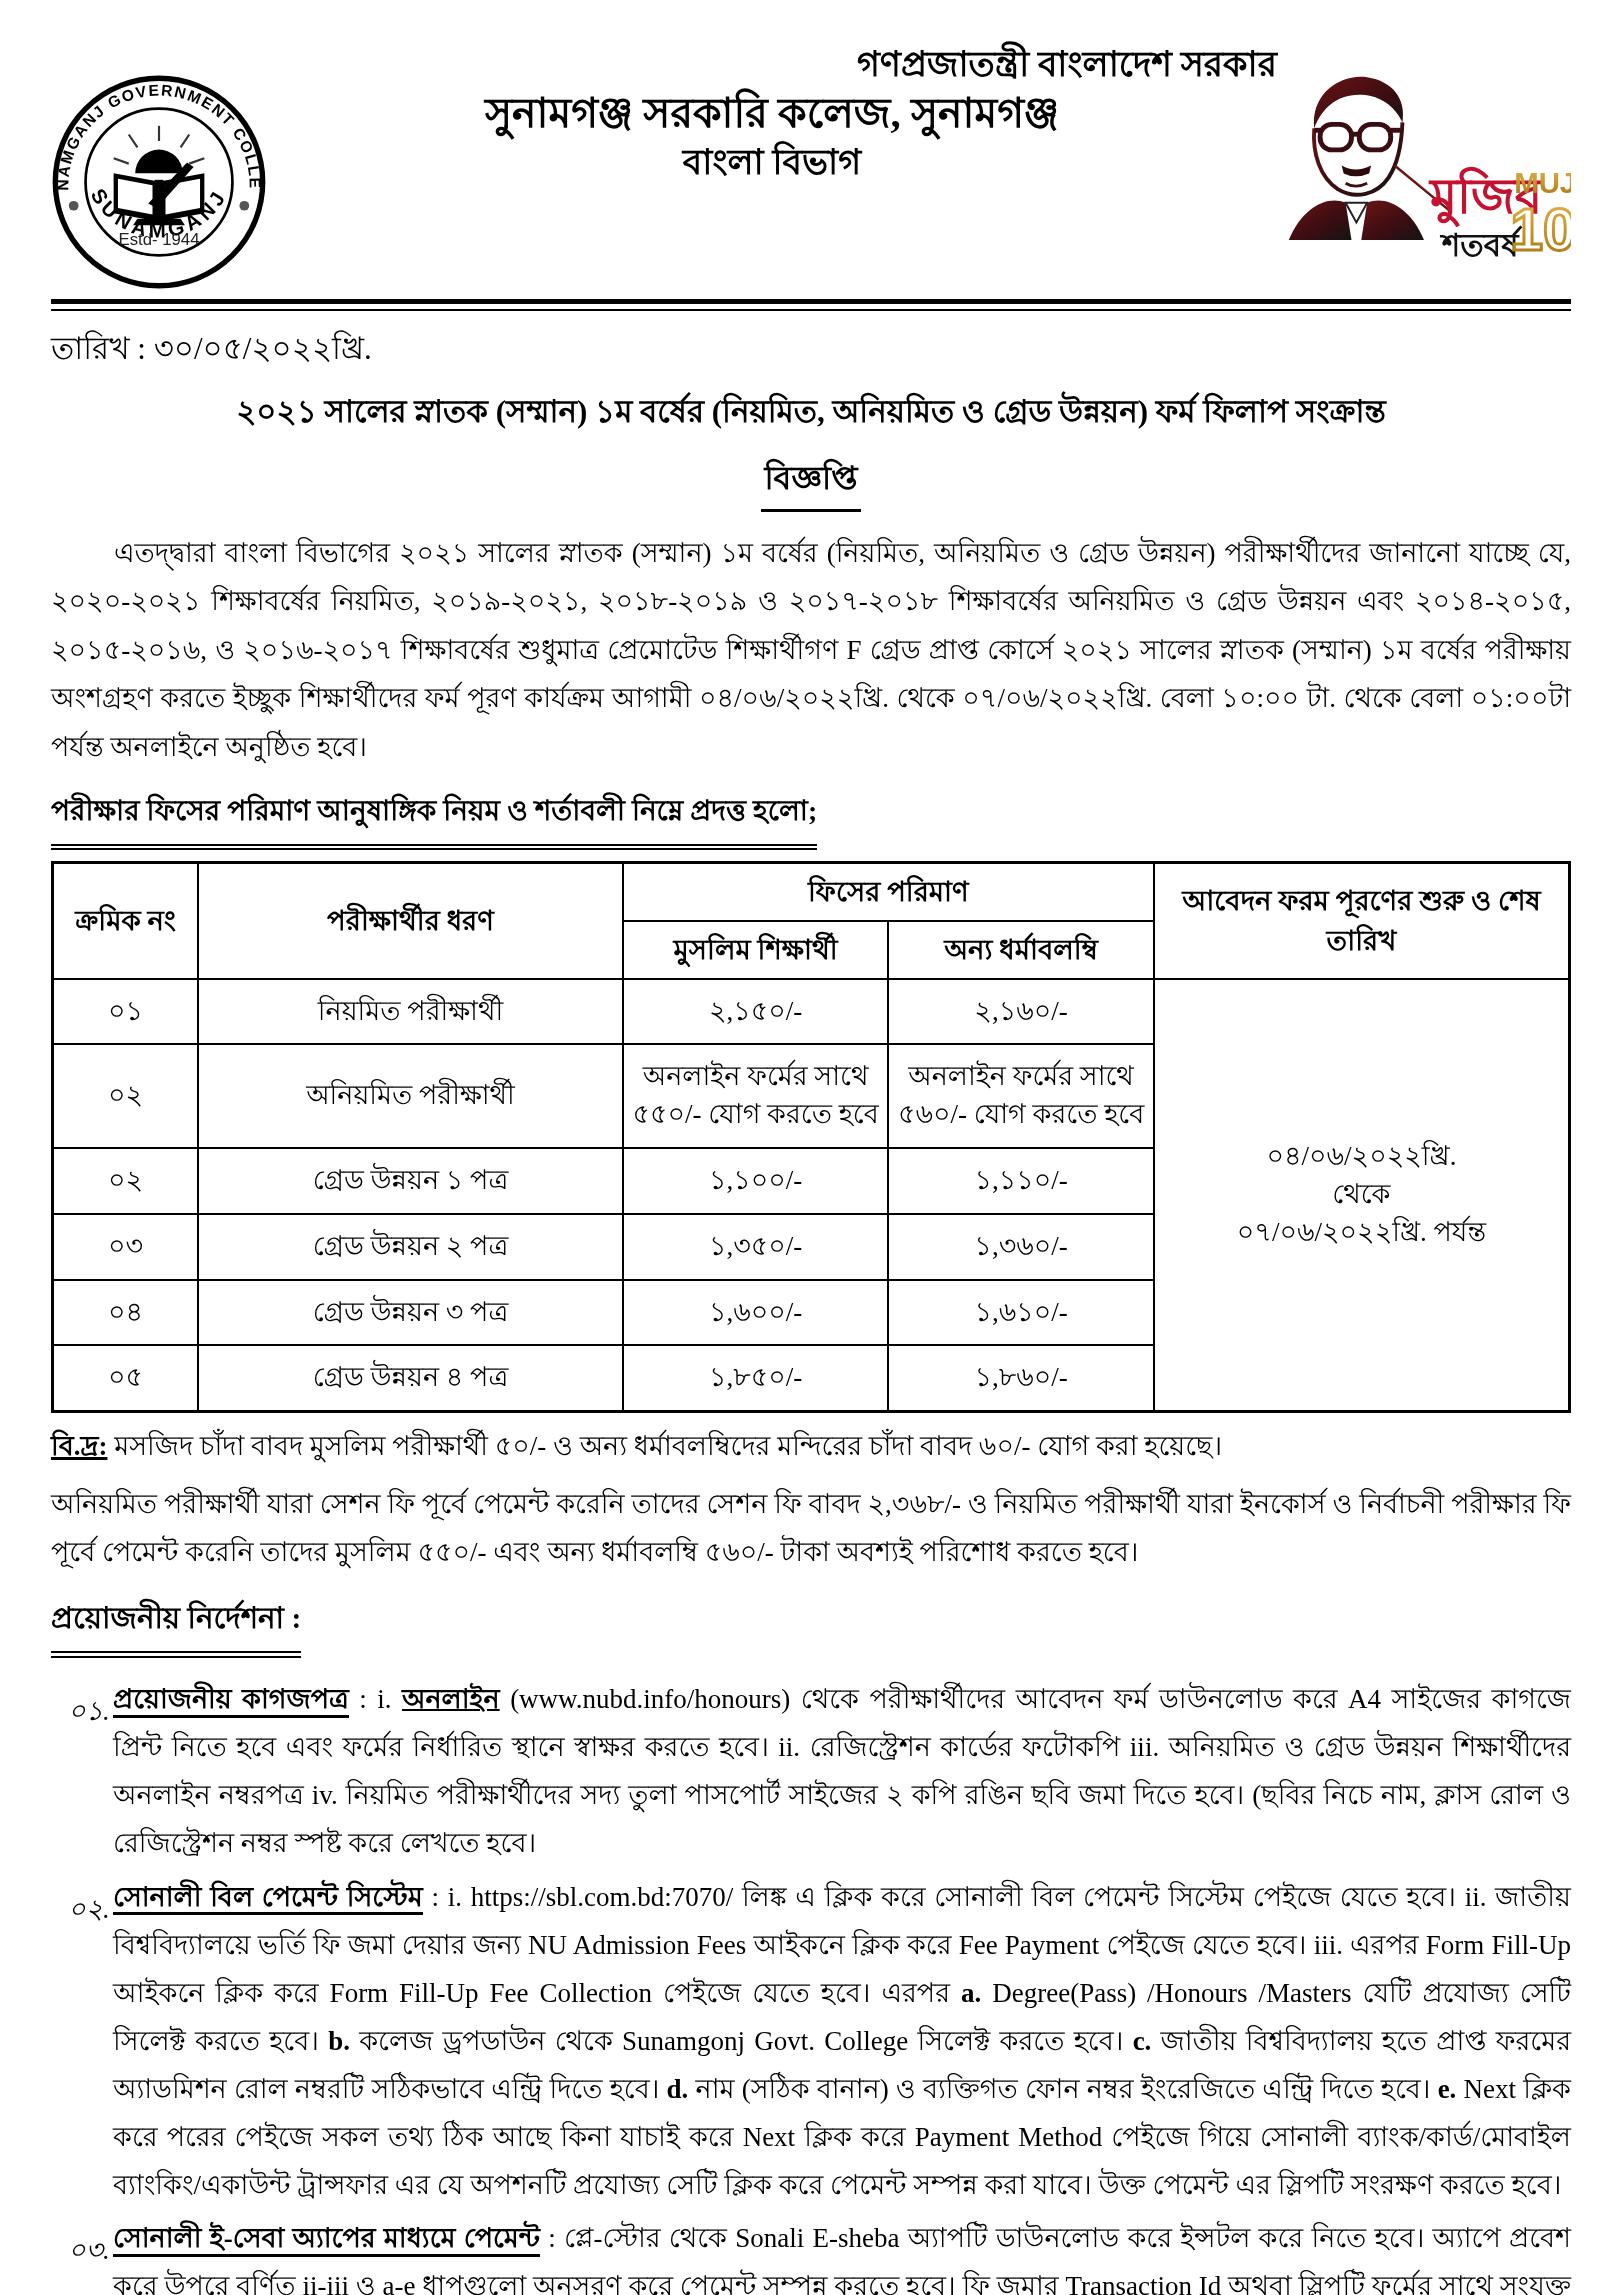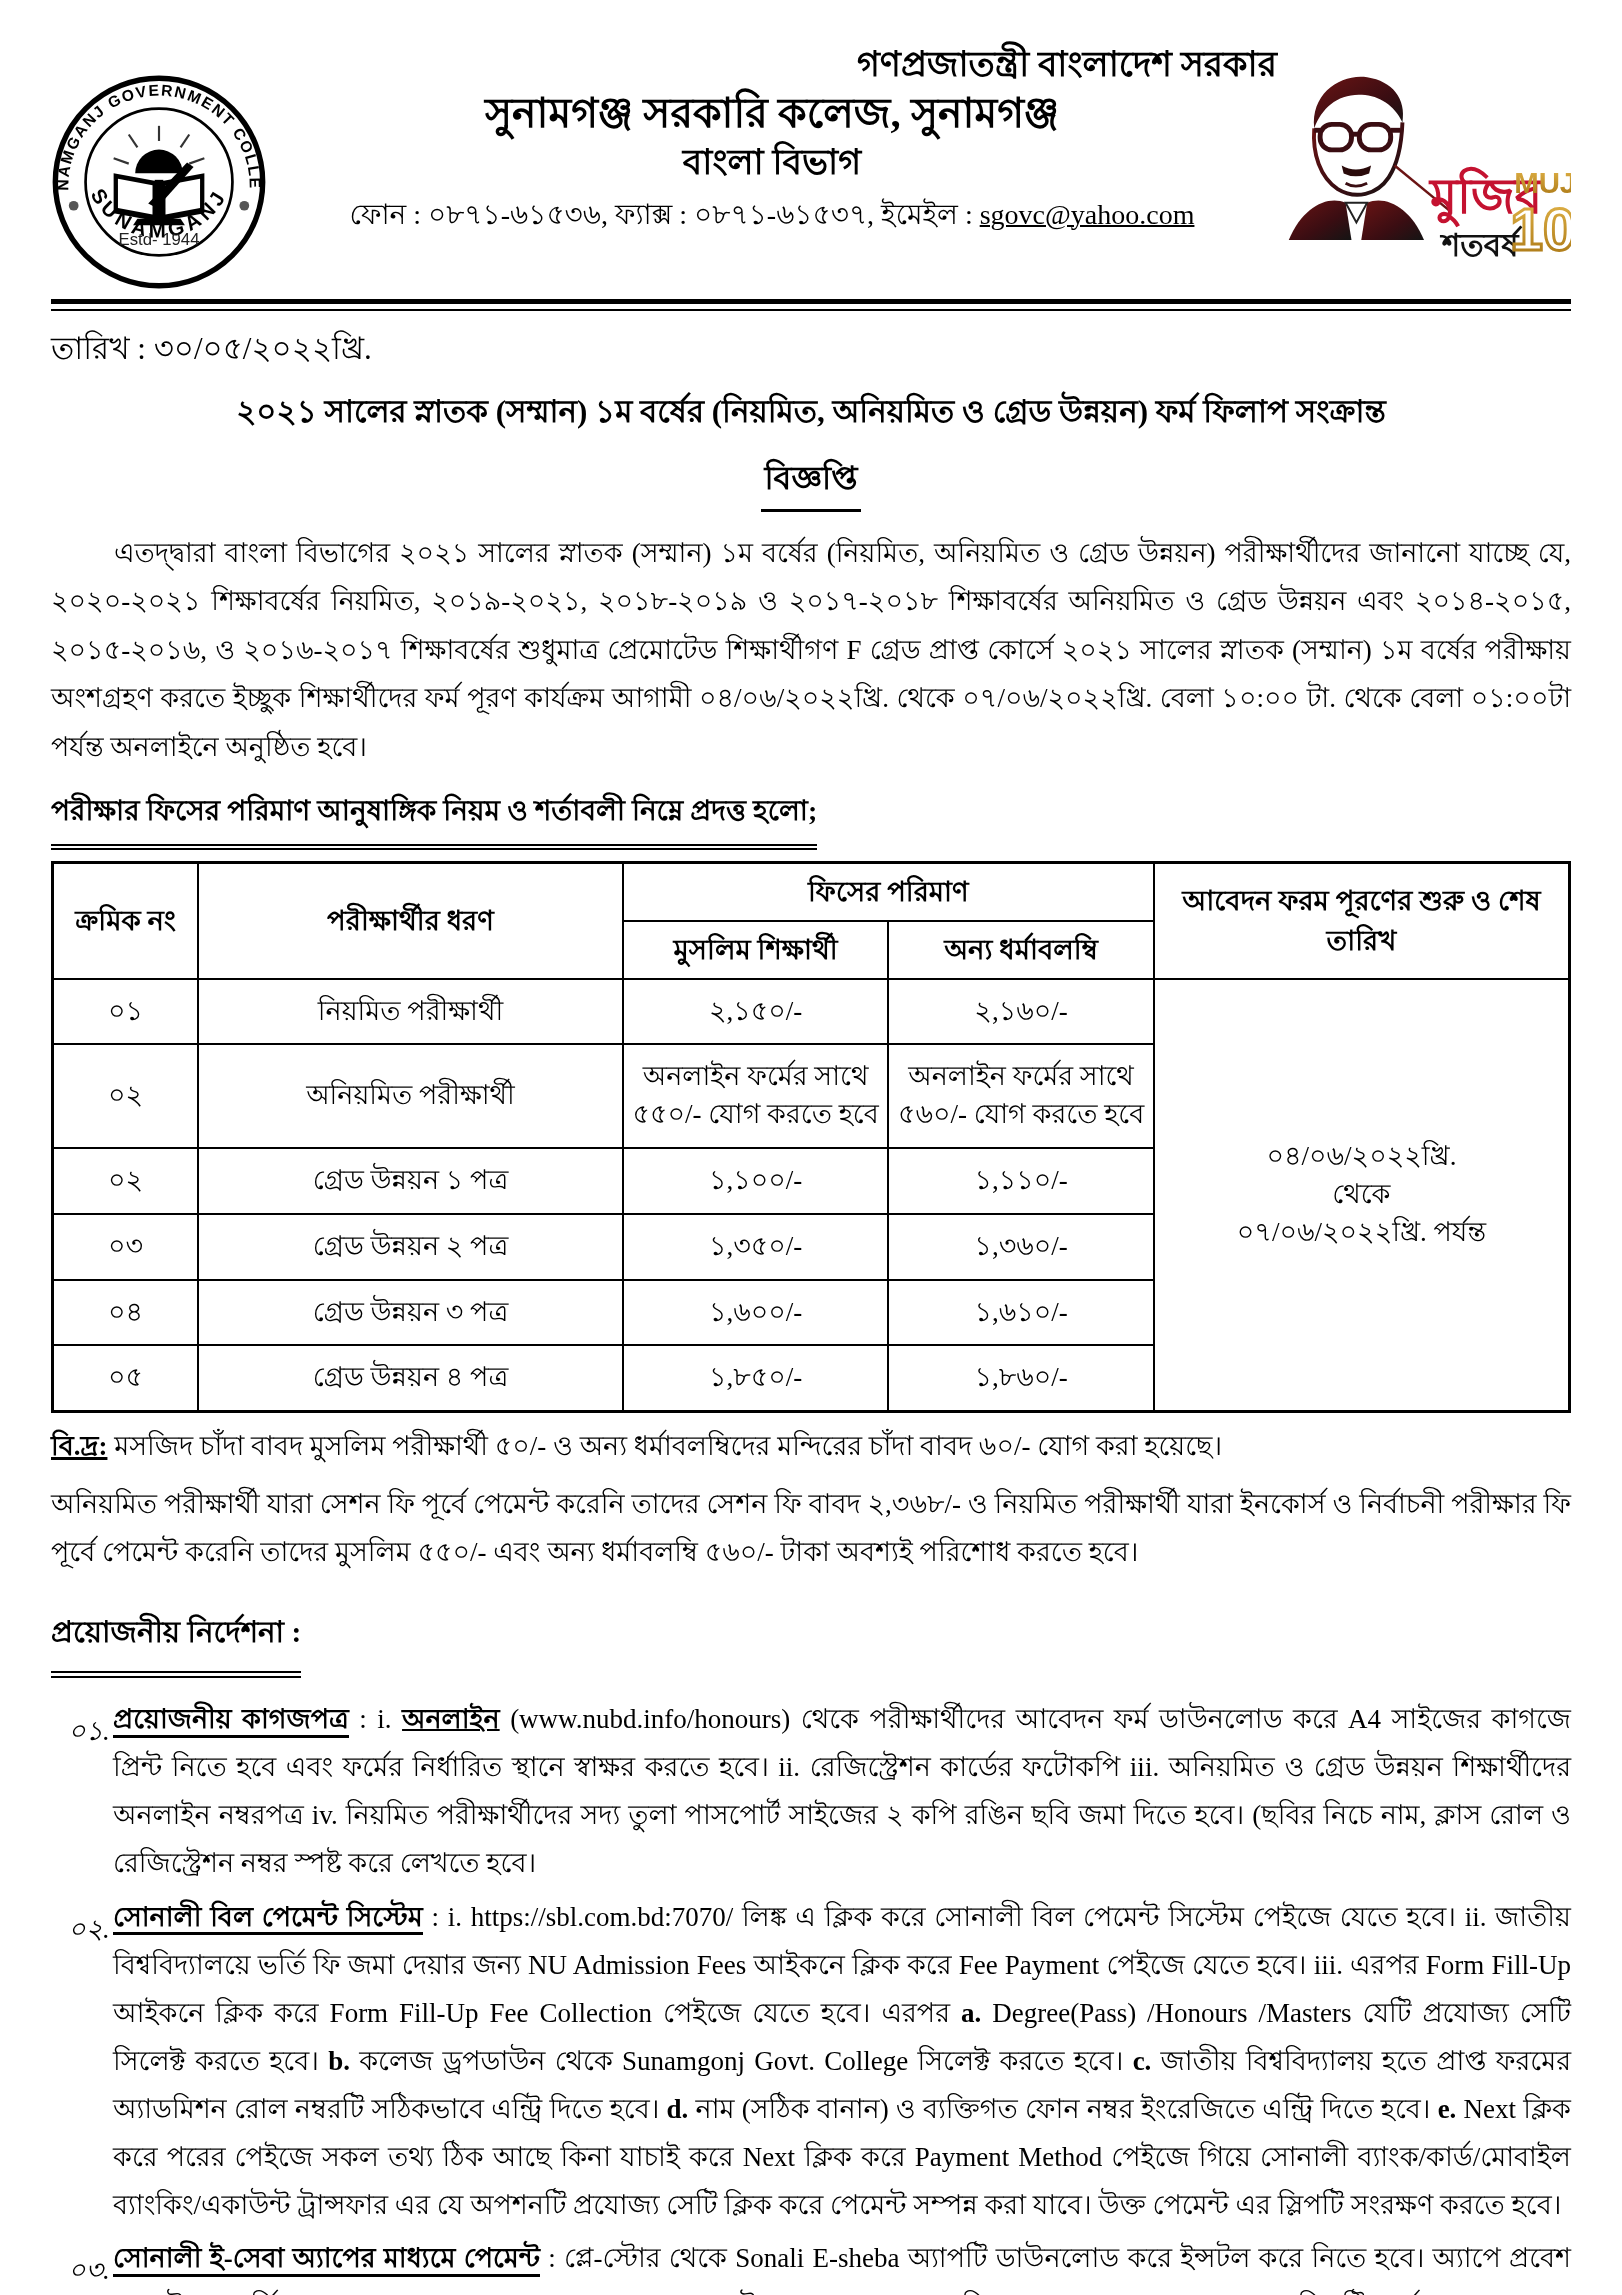--- a/index.html
+++ b/index.html
@@ -49,21 +49,21 @@
   .col-type{width:28%;}
   .col-fee{width:17.5%;}
   .col-date{width:27.4%;}
   td.small-fee{font-size:21.6px;line-height:1.6;padding:9.2px 6.5px;}
   td.date-cell{font-size:27px;line-height:2.1;}
 
   .note{font-size:27px;line-height:1.78;text-align:justify;margin-top:9.2px;}
   .note-label{font-weight:bold;text-decoration:underline;text-decoration-thickness:2.6px;}
 
   .instr-heading-wrap{margin-top:19.6px;}
-  .instr-heading{display:inline-block;font-size:29.4px;font-weight:bold;border-bottom:7.2px double #000;padding-bottom:13px;margin-top:14px;}
+  .instr-heading{display:inline-block;font-size:29.4px;font-weight:bold;border-bottom:7.2px double #000;padding-bottom:7px;}
 
   .instr-list{margin-top:17px;}
   .instr-item{position:relative;padding-left:62px;font-size:27px;line-height:1.78;text-align:justify;margin-bottom:5.2px;}
   .instr-num{position:absolute;left:17px;top:12px;font-style:italic;}
   .instr-lead{font-weight:bold;border-bottom:3.3px solid #000;padding-bottom:0.7px;}
 </style>
 </head>
 <body>
 
 <div class="page">
@@ -108,21 +108,20 @@
 
         <path d="M 90,120 L 126,82 L 132,86 L 98,124 Z" fill="#000"></path>
         <text x="100" y="158" text-anchor="middle" font-size="15.5" font-family="Liberation Sans, sans-serif" fill="#222">Estd- 1944</text>
       </svg>
     </div>
 
     <div class="header-center">
       <div class="h-govt">গণপ্রজাতন্ত্রী বাংলাদেশ সরকার</div>
       <div class="h-college">সুনামগঞ্জ সরকারি কলেজ, সুনামগঞ্জ</div>
       <div class="h-dept">বাংলা বিভাগ</div>
-      <div class="h-contact"><span>ফোন : ০৮৭১-৬১৫৩৬, ফ্যাক্স : ০৮৭১-৬১৫৩৭,  ইমেইল : </span><span class="u-link">sgovc@yahoo.com</span></div>
     </div>
 
     <div class="logo-right">
       <svg width="294" height="203" viewBox="0 0 300 206">
         <defs>
           <linearGradient id="ink" x1="0" y1="0" x2="1" y2="1">
             <stop offset="0" stop-color="#6b1414"></stop>
             <stop offset="0.6" stop-color="#3a0d12"></stop>
             <stop offset="1" stop-color="#141414"></stop>
           </linearGradient>

